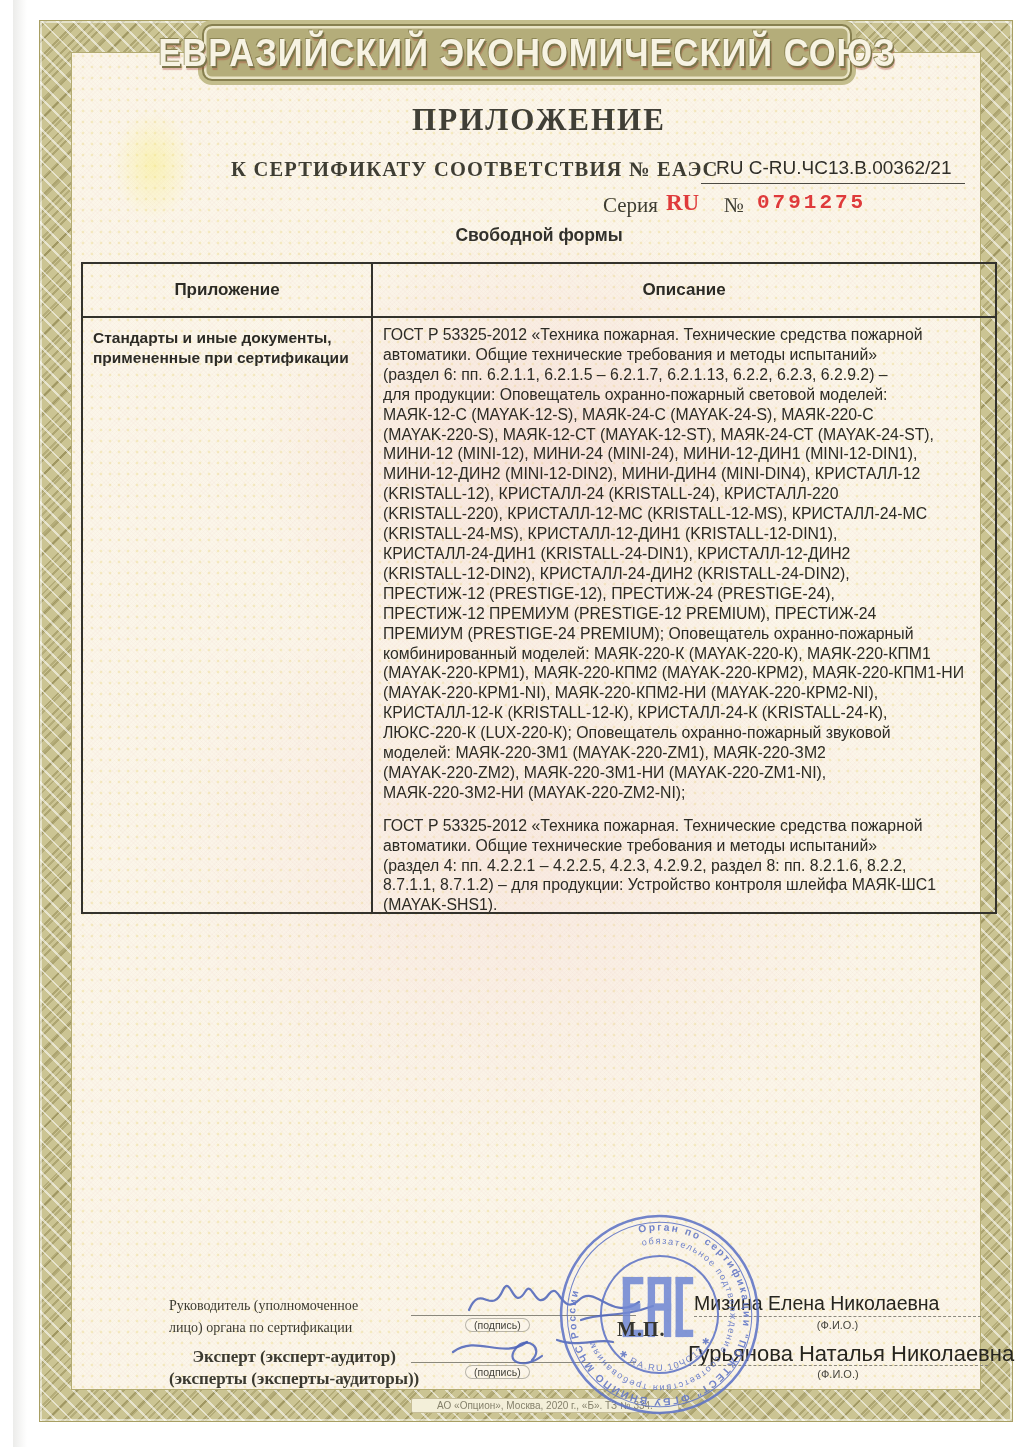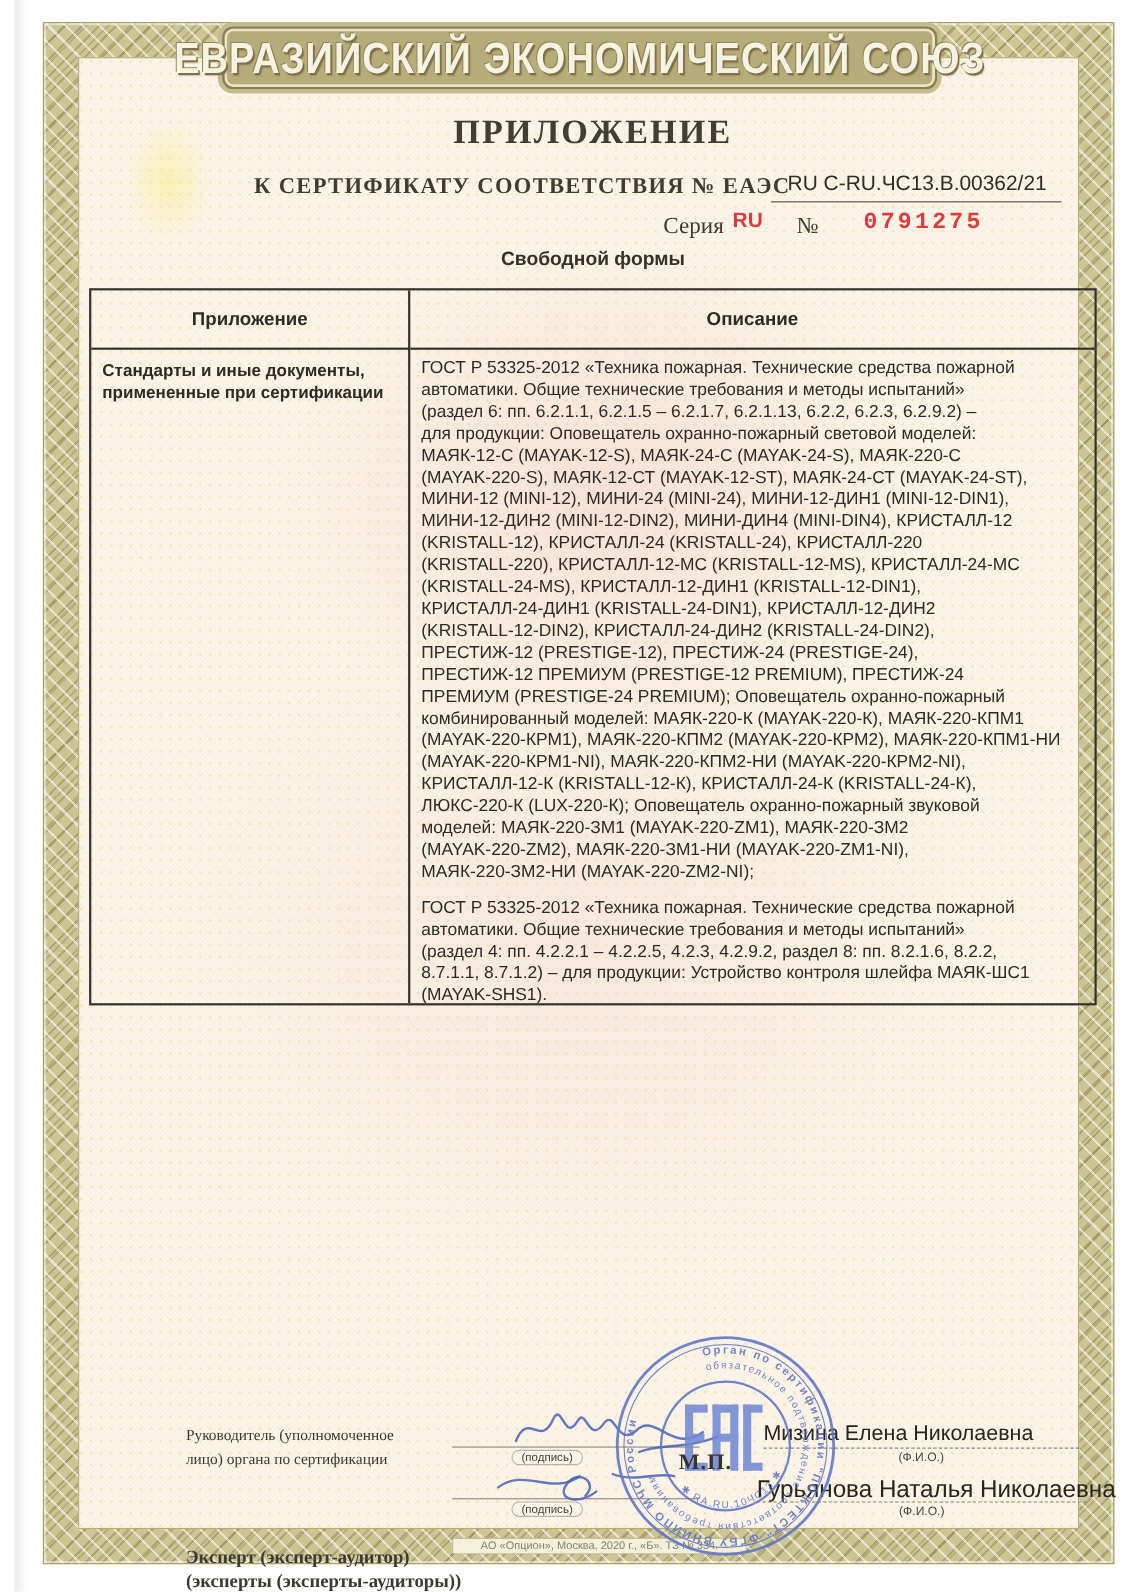--- a/index.html
+++ b/index.html
@@ -38,44 +38,44 @@
     text-shadow:1.5px 1.5px 0 #7a744a, -1px -1px 0 #8d8656, 2px 3px 1px rgba(170,60,50,.35);}
 
   
   .doc-title{position:absolute;left:68px;top:102px;width:916px;text-align:center;
     font-family:"Liberation Serif",serif;font-weight:bold;font-size:31px;letter-spacing:2px;color:#403f36;}
   .cert-label{position:absolute;left:218px;top:158px;font-family:"Liberation Serif",serif;
     font-weight:bold;font-size:20.5px;letter-spacing:1.2px;color:#3e3d33;white-space:nowrap;}
   .cert-number{position:absolute;left:703px;top:157px;font-size:19px;color:#2f2e28;white-space:nowrap;text-align:center;}
   .cert-underline{position:absolute;left:688px;top:183px;width:264px;border-top:1.5px solid #4c4b43;}
   .series-label{position:absolute;left:590px;top:193px;font-family:"Liberation Serif",serif;font-size:21px;color:#3e3d33;}
-  .series-value{position:absolute;left:653px;top:190px;font-family:Liberation Sans, sans-serif;font-weight:bold;font-size:19px;color:#df3a3b;}
+  .series-value{position:absolute;left:653px;top:190px;font-family:Liberation Serif, serif;font-weight:bold;font-size:23px;color:#df3a3b;}
   .number-sign{position:absolute;left:711px;top:193px;font-family:"Liberation Serif",serif;font-size:21px;color:#3e3d33;}
-  .form-number{position:absolute;left:772px;top:191px;font-family:"Liberation Mono",monospace;
+  .form-number{position:absolute;left:744px;top:191px;font-family:"Liberation Mono",monospace;
     font-weight:bold;font-size:21px;letter-spacing:3px;color:#df3a3b;}
   .form-type{position:absolute;left:68px;top:225px;width:916px;text-align:center;
     font-weight:bold;font-size:17.5px;color:#32312b;}
 
   
   .doc-table{position:absolute;left:68px;top:262px;width:916px;height:652px;
     border:2px solid #33322c;display:grid;grid-template-columns:290px 1fr;grid-template-rows:54px 1fr;box-sizing:border-box;}
   .cell{box-sizing:border-box;color:#2c2b25;}
   .th{display:flex;align-items:center;justify-content:center;font-weight:bold;font-size:17px;}
   .b-r{border-right:2px solid #33322c;}
   .b-b{border-bottom:2px solid #33322c;}
   .td-appendix{padding:10px 8px 16px 10px;font-weight:bold;font-size:15.5px;line-height:20px;}
   .td-desc{padding:7px 4px 0 10px;font-size:15.8px;line-height:19.9px;overflow:hidden;}
   .lines{white-space:pre-line;}
   .para + .para{margin-top:13px;}
 
   
   .leader-label{position:absolute;left:156px;top:1295px;font-family:"Liberation Serif",serif;
     font-weight:normal;font-size:14px;line-height:21.5px;color:#3b3a30;}
-  .expert-label{position:absolute;left:156px;top:1405px;font-family:"Liberation Serif",serif;
-    font-weight:bold;font-size:17px;line-height:21.5px;color:#3b3a30;}
+  .expert-label{position:absolute;left:156px;top:1346px;font-family:"Liberation Serif",serif;
+    font-weight:bold;font-size:17px;line-height:21.5px;color:#3b3a30;text-align:center;}
   .sig-line-1{position:absolute;left:398px;top:1315px;width:225px;border-top:1px solid #8a887c;}
   .sig-line-2{position:absolute;left:398px;top:1362px;width:225px;border-top:1px solid #8a887c;}
   .sig-caption{position:absolute;font-size:10.5px;color:#45443c;padding:0 8px;
     border:1px solid rgba(130,128,115,.55);border-radius:7px;background:rgba(252,248,238,.4);}
   .sig-caption-1{left:452px;top:1318px;}
   .sig-caption-2{left:452px;top:1365px;}
   .mp-label{position:absolute;left:604px;top:1318px;font-family:Liberation Serif, serif;
     font-weight:bold;font-size:20px;letter-spacing:1px;color:#35342c;z-index:3;}
   .name-1{position:absolute;left:681px;top:1292px;font-size:19.5px;color:#26251f;white-space:nowrap;}
   .name-2{position:absolute;left:675px;top:1341px;font-size:22px;color:#26251f;white-space:nowrap;}

